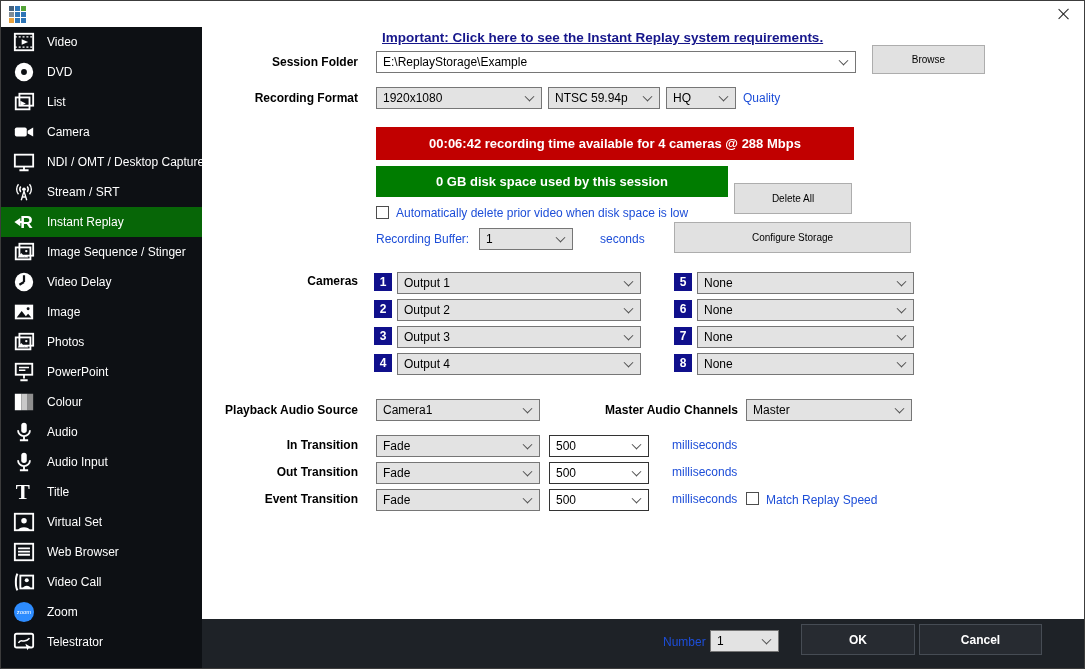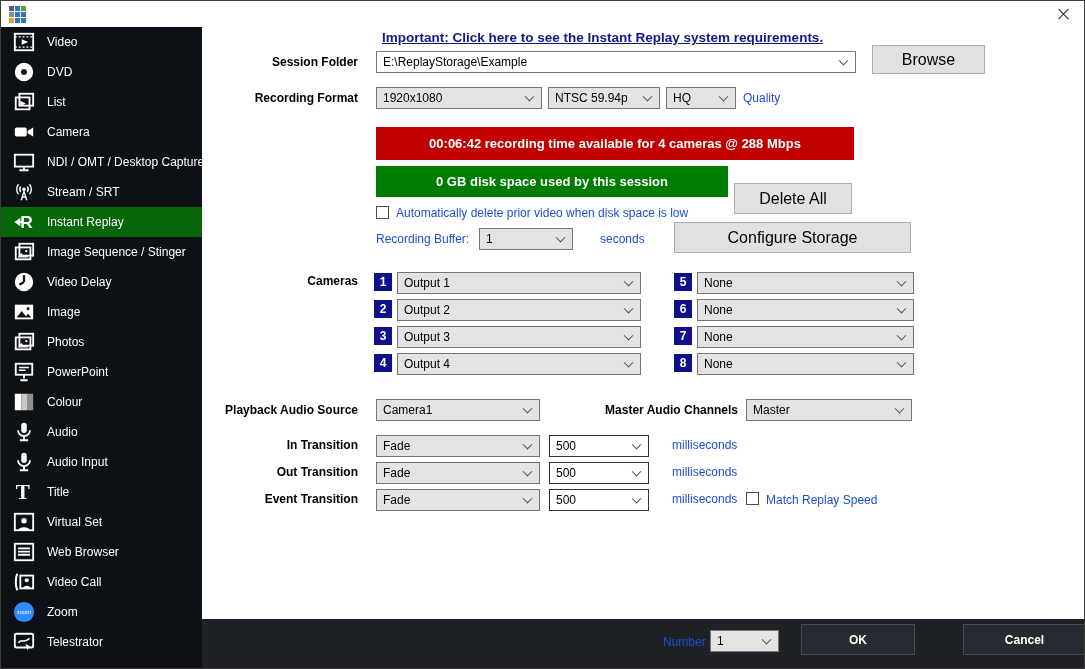--- a/index.html
+++ b/index.html
@@ -34,21 +34,21 @@
   #notice-link { position:absolute; left:172px; top:3px; font-size:13.5px; font-weight:bold;
     color:#16168b; text-decoration:underline; cursor:pointer; white-space:nowrap;margin-left:8px; }
   .combo { position:absolute; height:22px; border:1px solid #767676; background:#e3e3e3;
     font-size:12px; line-height:20px; padding:0 22px 0 6px; color:#000; cursor:pointer;
     overflow:hidden; white-space:nowrap; }
   .combo::after { content:""; position:absolute; right:8px; top:50%; width:6px; height:6px;
     border-right:1.5px solid #505050; border-bottom:1.5px solid #505050;
     transform:translateY(-70%) rotate(45deg); }
   .combo.white { background:#fff; }
   .combo.darkb { border-color:#333; }
-  .btn { position:absolute; background:#e1e1e1; border:1px solid #adadad; font-size:16px;
+  .btn { position:absolute; background:#e1e1e1; border:1px solid #adadad; font-size:10px;
     color:#000; text-align:center; cursor:pointer; font-family:inherit;
     display:flex; align-items:center; justify-content:center; }
   .banner { position:absolute; color:#fff; font-weight:bold; font-size:13px; text-align:center;
     display:flex; align-items:center; justify-content:center; }
   #banner-red { background:#c10000; }
   #banner-green { background:#007c00; }
   .badge { position:absolute; width:18px; height:18px; background:#10108c; color:#fff;
     font-weight:bold; font-size:12px; text-align:center; line-height:18px; }
   .checkbox { position:absolute; width:13px; height:13px; background:#fff; border:1px solid #4d4d4d; cursor:pointer; }
   
@@ -350,15 +350,15 @@
   <div class="combo" style="left:375px;top:488px;width:164px"><span>Fade</span></div>
   <div class="combo white darkb" style="left:548px;top:488px;width:100px"><span>500</span></div>
   <div class="plain-label" style="left:671px;top:491px">milliseconds</div>
   <span class="checkbox" style="left:745px;top:491px"></span>
   <div class="plain-label" style="left:765px;top:492px">Match Replay Speed</div>
 
   <div id="footer"></div>
   <div class="plain-label" style="left:662px;top:634px">Number</div>
   <div class="combo" style="left:709px;top:629px;width:69px"><span>1</span></div>
   <div class="dark-btn" style="left:800px;top:623px;width:114px;height:31px">OK</div>
-  <div class="dark-btn" style="left:962px;top:623px;width:123px;height:31px">Cancel</div>
+  <div class="dark-btn" style="left:918px;top:623px;width:123px;height:31px">Cancel</div>
 
 </div>
 
 </body></html>

